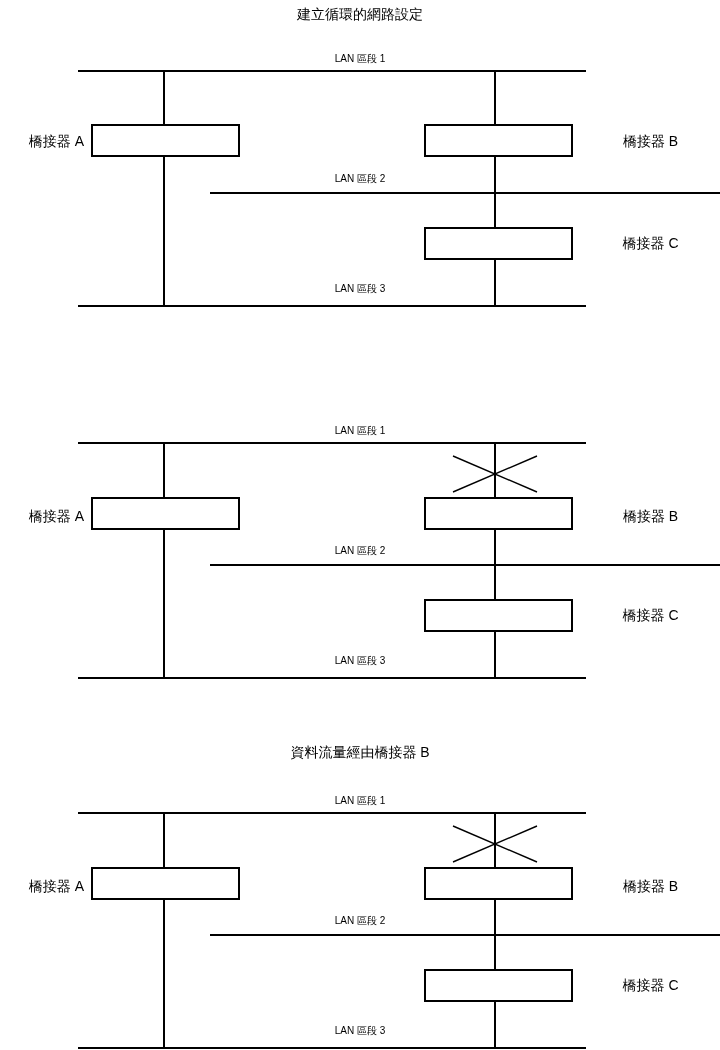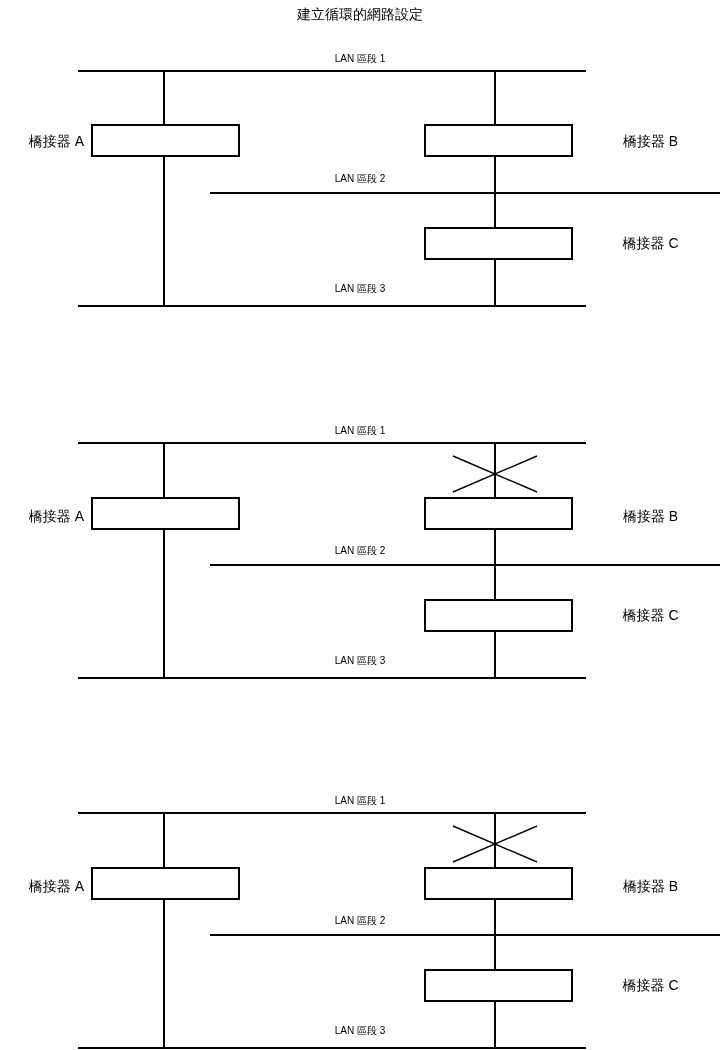--- a/index.html
+++ b/index.html
@@ -123,20 +123,21 @@
       <line class="x-mark" x1="453" y1="96" x2="537" y2="132"></line>
       <line class="x-mark" x1="453" y1="132" x2="537" y2="96"></line>
 
       <rect x="92" y="138" width="147" height="31"></rect>
       <rect x="425" y="138" width="147" height="31"></rect>
       <rect x="425" y="240" width="147" height="31"></rect>
     </svg>
   </div>
 
   <div class="panel" style="top:730px;height:320px;">
+    <div class="panel-title" style="top:14px;">資料流量經由橋接器 B</div>
 
     <div class="lan-center" style="top:63px;">LAN 區段 1</div>
     <div class="lan-center" style="top:183px;">LAN 區段 2</div>
     <div class="lan-center" style="top:293px;">LAN 區段 3</div>
 
     <div class="bridge-label left" style="left:0px;top:148px;width:84px;">橋接器 A</div>
     <div class="bridge-label right" style="left:581px;top:148px;width:139px;">橋接器 B</div>
     <div class="bridge-label right" style="left:581px;top:247px;width:139px;">橋接器 C</div>
 
     <svg class="diagram-svg" width="720" height="320" viewBox="0 0 720 320">

